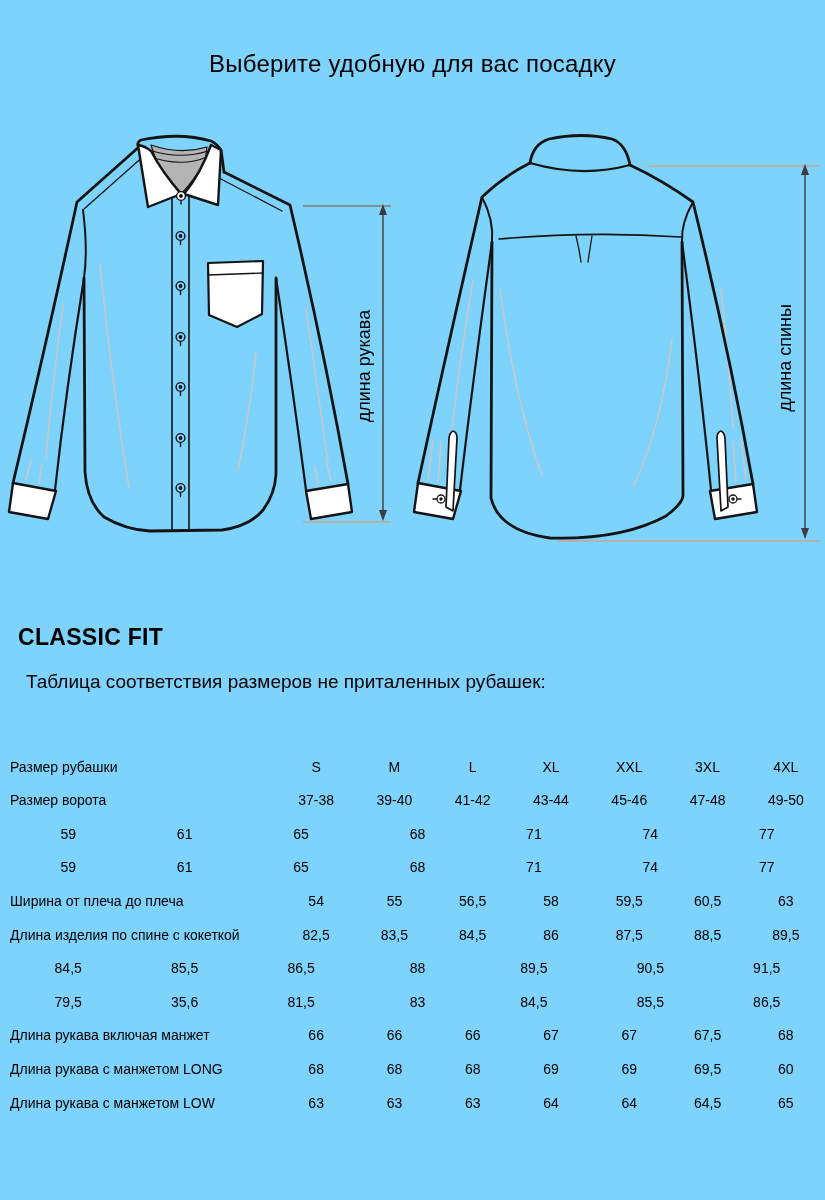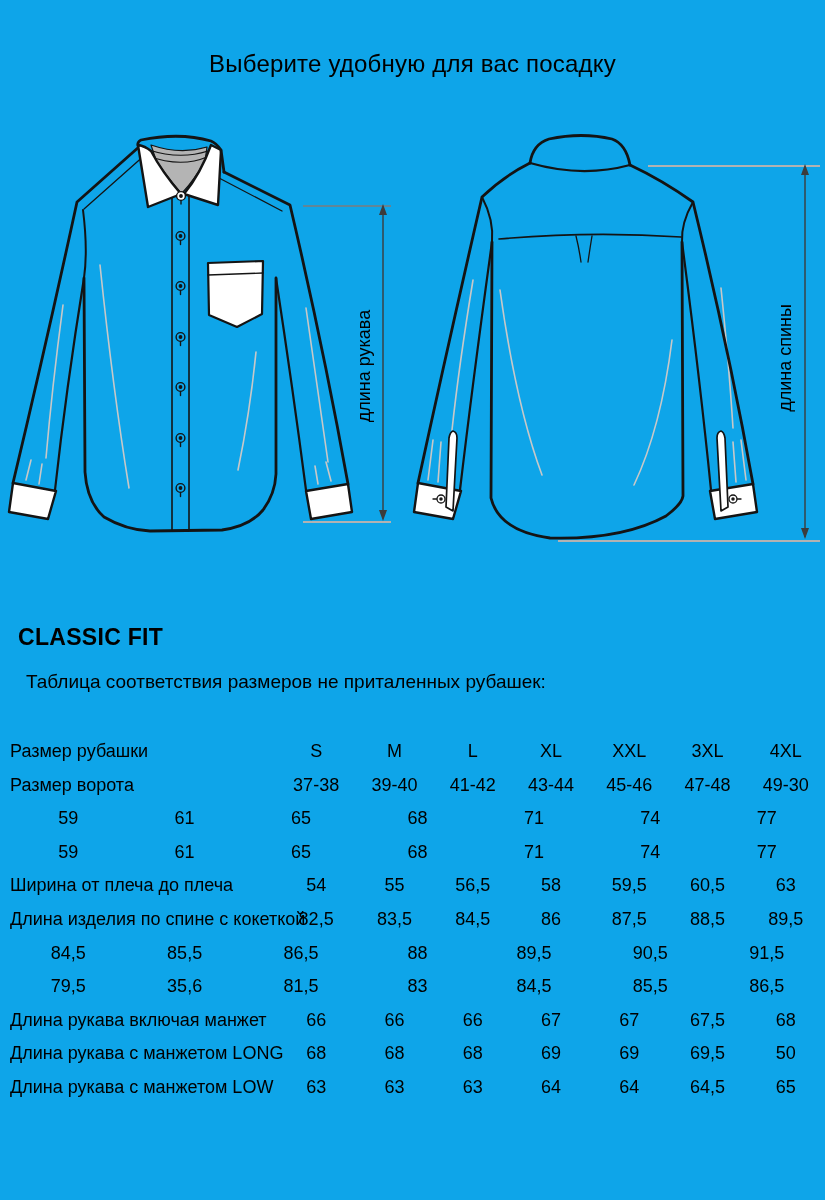--- a/index.html
+++ b/index.html
@@ -1,29 +1,29 @@
 <!DOCTYPE html>
 <html><head>
 <meta charset="utf-8">
 <style>
   html,body { margin:0; padding:0; background:#ffffff; }
   body { width:825px; height:1200px; font-family:"Liberation Sans", sans-serif; color:#000; }
-  .page { position:relative; width:825px; height:1200px; overflow:hidden; background:#0ea5e9; }
+  .page { position:relative; width:825px; height:1200px; overflow:hidden; background:#7dd3fc; }
 
   .title { position:absolute; top:50px; left:0; width:825px; margin:0;
            text-align:center; font-size:24px; font-weight:400; letter-spacing:0.2px; }
 
   .diagrams { position:absolute; top:130px; left:0; }
 
   .fit-heading { position:absolute; top:616px; left:10px; margin:8px;
                  font-size:23px; font-weight:700; letter-spacing:0.3px; }
   .caption { position:absolute; top:655px; left:10px; margin:16px; font-size:19px; }
 
   .sizes { position:absolute; top:741px; left:10px; width:815px; }
-  .trow { display:flex; align-items:flex-start; height:33.6px; font-size:18px; }
+  .trow { display:flex; align-items:flex-end; height:33.6px; font-size:14px; }
   .tlabel { width:267px; white-space:nowrap; }
   .tcell { flex:1; text-align:center; }
 
   svg text.dim-label { font-family:"Liberation Sans", sans-serif; font-size:18px; fill:#000; }
 </style>
 </head>
 <body>
 
 <div class="page">
 
@@ -204,21 +204,21 @@
       <div class="tcell">4XL</div>
     </div>
     <div class="trow">
       <div class="tlabel">Размер ворота</div>
       <div class="tcell">37-38</div>
       <div class="tcell">39-40</div>
       <div class="tcell">41-42</div>
       <div class="tcell">43-44</div>
       <div class="tcell">45-46</div>
       <div class="tcell">47-48</div>
-      <div class="tcell">49-30</div>
+      <div class="tcell">49-50</div>
     </div>
     <div class="trow">
       <div class="tcell">59</div>
       <div class="tcell">61</div>
       <div class="tcell">65</div>
       <div class="tcell">68</div>
       <div class="tcell">71</div>
       <div class="tcell">74</div>
       <div class="tcell">77</div>
     </div>
@@ -280,21 +280,21 @@
       <div class="tcell">68</div>
     </div>
     <div class="trow">
       <div class="tlabel">Длина рукава с манжетом LONG</div>
       <div class="tcell">68</div>
       <div class="tcell">68</div>
       <div class="tcell">68</div>
       <div class="tcell">69</div>
       <div class="tcell">69</div>
       <div class="tcell">69,5</div>
-      <div class="tcell">50</div>
+      <div class="tcell">60</div>
     </div>
     <div class="trow">
       <div class="tlabel">Длина рукава с манжетом LOW</div>
       <div class="tcell">63</div>
       <div class="tcell">63</div>
       <div class="tcell">63</div>
       <div class="tcell">64</div>
       <div class="tcell">64</div>
       <div class="tcell">64,5</div>
       <div class="tcell">65</div>

